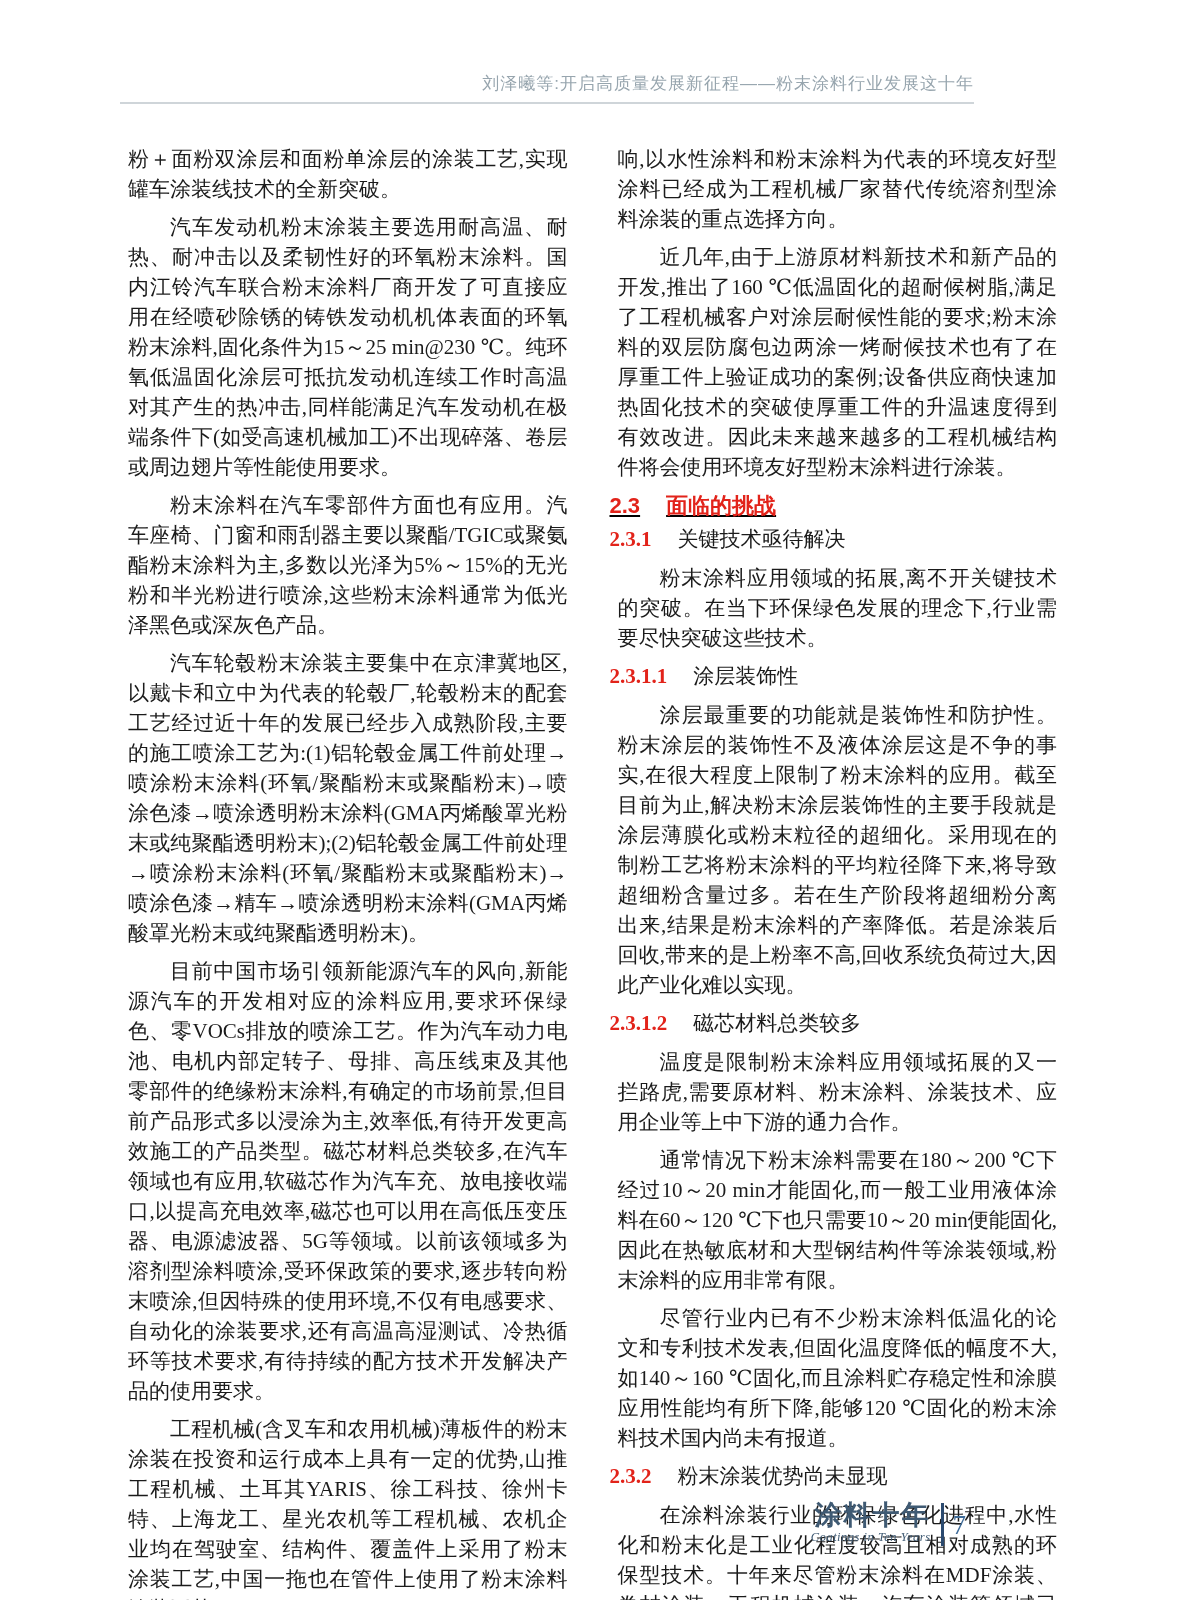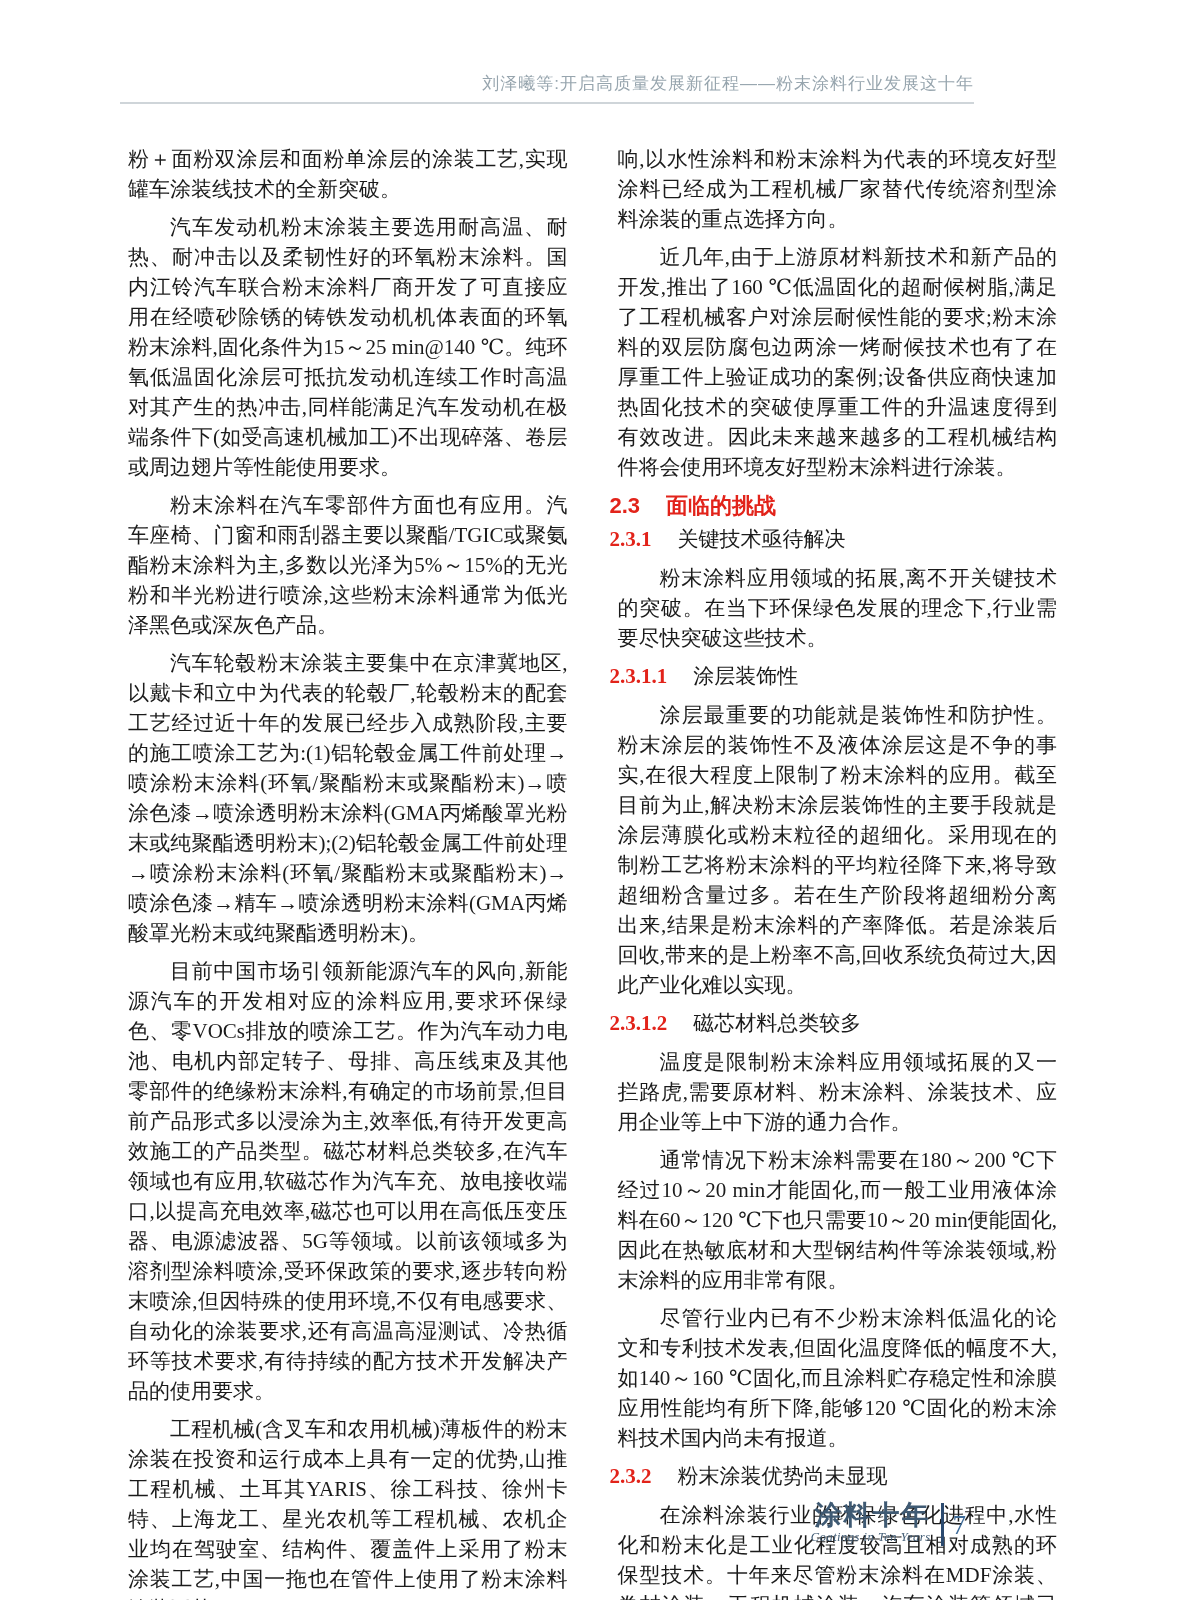--- a/index.html
+++ b/index.html
@@ -52,21 +52,21 @@
     line-height:31px;
     white-space:nowrap;
   }
   .sec-num{
     color:var(--accent-red);
     font-family:Liberation Serif, serif;
     font-weight:700;
     margin-right:26px;
   }
   .sec-title{color:var(--text-color);}
-  .sec-heading.lvl-2{font-size:22px;margin:3px 0;}
+  .sec-heading.lvl-2{font-size:22px;margin:3px 0;text-decoration:underline;}
   .sec-heading.lvl-2 .sec-num,
   .sec-heading.lvl-2 .sec-title{
     color:var(--accent-red);
     font-family:"Liberation Sans","DejaVu Sans",sans-serif;
     font-weight:700;
   }
 
   
   .footer{
     position:absolute;top:1503px;right:130px;
@@ -104,21 +104,21 @@
 <div class="page">
 
   <div class="header">
     <div class="running-head">刘泽曦等:开启高质量发展新征程——粉末涂料行业发展这十年</div>
     <div class="head-rule"></div>
   </div>
 
   <div class="columns">
     <section class="col" id="col-left">
         <p class="no-indent">粉＋面粉双涂层和面粉单涂层的涂装工艺,实现罐车涂装线技术的全新突破。</p>
-        <p>汽车发动机粉末涂装主要选用耐高温、耐热、耐冲击以及柔韧性好的环氧粉末涂料。国内江铃汽车联合粉末涂料厂商开发了可直接应用在经喷砂除锈的铸铁发动机机体表面的环氧粉末涂料,固化条件为15～25 min@140 ℃。纯环氧低温固化涂层可抵抗发动机连续工作时高温对其产生的热冲击,同样能满足汽车发动机在极端条件下(如受高速机械加工)不出现碎落、卷层或周边翅片等性能使用要求。</p>
+        <p>汽车发动机粉末涂装主要选用耐高温、耐热、耐冲击以及柔韧性好的环氧粉末涂料。国内江铃汽车联合粉末涂料厂商开发了可直接应用在经喷砂除锈的铸铁发动机机体表面的环氧粉末涂料,固化条件为15～25 min@230 ℃。纯环氧低温固化涂层可抵抗发动机连续工作时高温对其产生的热冲击,同样能满足汽车发动机在极端条件下(如受高速机械加工)不出现碎落、卷层或周边翅片等性能使用要求。</p>
         <p>粉末涂料在汽车零部件方面也有应用。汽车座椅、门窗和雨刮器主要以聚酯/TGIC或聚氨酯粉末涂料为主,多数以光泽为5%～15%的无光粉和半光粉进行喷涂,这些粉末涂料通常为低光泽黑色或深灰色产品。</p>
         <p>汽车轮毂粉末涂装主要集中在京津冀地区,以戴卡和立中为代表的轮毂厂,轮毂粉末的配套工艺经过近十年的发展已经步入成熟阶段,主要的施工喷涂工艺为:(1)铝轮毂金属工件前处理→喷涂粉末涂料(环氧/聚酯粉末或聚酯粉末)→喷涂色漆→喷涂透明粉末涂料(GMA丙烯酸罩光粉末或纯聚酯透明粉末);(2)铝轮毂金属工件前处理→喷涂粉末涂料(环氧/聚酯粉末或聚酯粉末)→喷涂色漆→精车→喷涂透明粉末涂料(GMA丙烯酸罩光粉末或纯聚酯透明粉末)。</p>
         <p>目前中国市场引领新能源汽车的风向,新能源汽车的开发相对应的涂料应用,要求环保绿色、零VOCs排放的喷涂工艺。作为汽车动力电池、电机内部定转子、母排、高压线束及其他零部件的绝缘粉末涂料,有确定的市场前景,但目前产品形式多以浸涂为主,效率低,有待开发更高效施工的产品类型。磁芯材料总类较多,在汽车领域也有应用,软磁芯作为汽车充、放电接收端口,以提高充电效率,磁芯也可以用在高低压变压器、电源滤波器、5G等领域。以前该领域多为溶剂型涂料喷涂,受环保政策的要求,逐步转向粉末喷涂,但因特殊的使用环境,不仅有电感要求、自动化的涂装要求,还有高温高湿测试、冷热循环等技术要求,有待持续的配方技术开发解决产品的使用要求。</p>
         <p>工程机械(含叉车和农用机械)薄板件的粉末涂装在投资和运行成本上具有一定的优势,山推工程机械、土耳其YARIS、徐工科技、徐州卡特、上海龙工、星光农机等工程机械、农机企业均在驾驶室、结构件、覆盖件上采用了粉末涂装工艺,中国一拖也在管件上使用了粉末涂料涂装工艺。</p>
         <p>受国家加大基础设施建设及新一轮高铁布局等影响,工程机械行业强力复苏,有力促进了工程机械薄板件的粉末涂装应用。随着国家蓝天保卫战的打</p>
       </section>
     <section class="col" id="col-right">
         <p class="no-indent">响,以水性涂料和粉末涂料为代表的环境友好型涂料已经成为工程机械厂家替代传统溶剂型涂料涂装的重点选择方向。</p>
         <p>近几年,由于上游原材料新技术和新产品的开发,推出了160 ℃低温固化的超耐候树脂,满足了工程机械客户对涂层耐候性能的要求;粉末涂料的双层防腐包边两涂一烤耐候技术也有了在厚重工件上验证成功的案例;设备供应商快速加热固化技术的突破使厚重工件的升温速度得到有效改进。因此未来越来越多的工程机械结构件将会使用环境友好型粉末涂料进行涂装。</p>
         <div class="sec-heading lvl-2"><span class="sec-num">2.3</span><span class="sec-title">面临的挑战</span></div>

